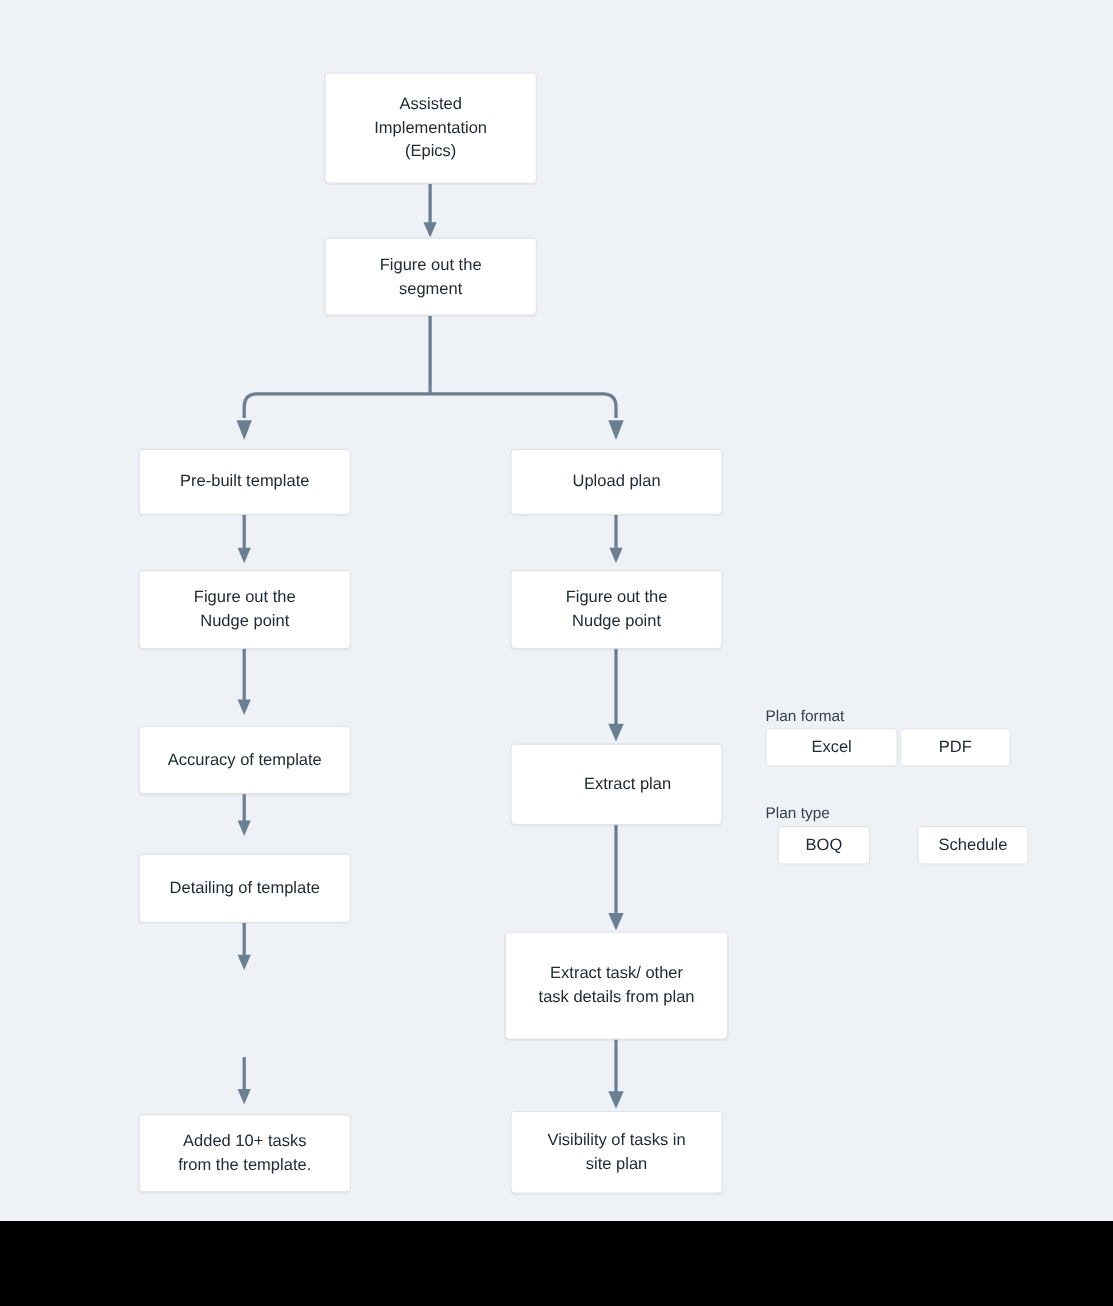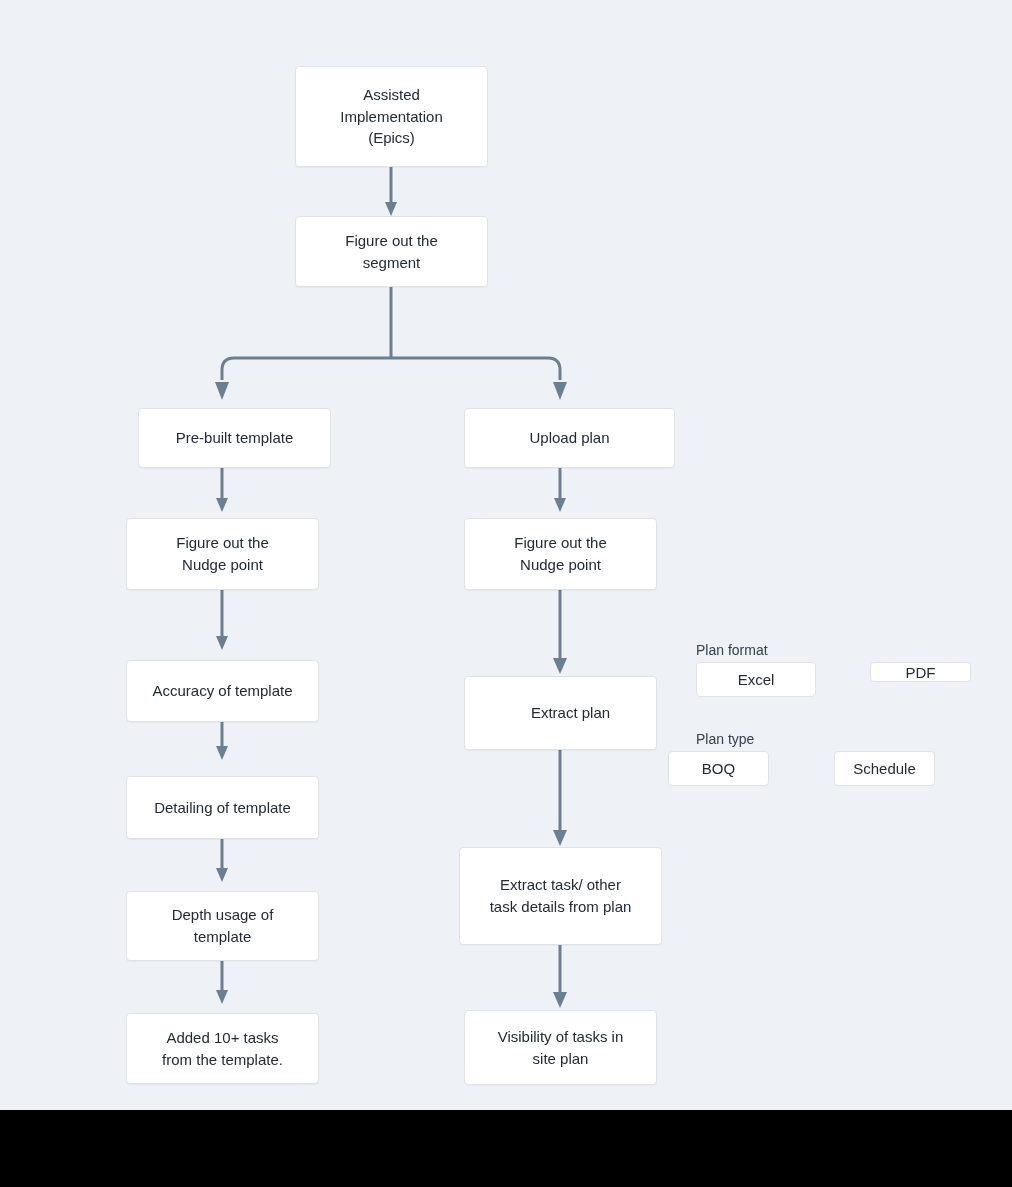--- a/index.html
+++ b/index.html
@@ -126,48 +126,44 @@
     <span>Assisted
 Implementation
 (Epics)</span>
   </div>
 
   <div class="node" style="left:295px; top:216px; width:193px; height:71px;">
     <span>Figure out the
 segment</span>
   </div>
 
-  <div class="node" style="left:126px; top:408px; width:193px; height:60px;margin-left:12px;">
+  <div class="node" style="left:126px; top:408px; width:193px; height:60px;">
     <span>Pre-built template</span>
   </div>
 
   <div class="node" style="left:126px; top:518px; width:193px; height:72px;">
     <span>Figure out the
 Nudge point</span>
   </div>
 
   <div class="node" style="left:126px; top:660px; width:193px; height:62px;">
     <span>Accuracy of template</span>
   </div>
 
   <div class="node" style="left:126px; top:776px; width:193px; height:63px;">
     <span>Detailing of template</span>
   </div>
 
-  <div class="node" style="left:126px; top:891px; width:193px; height:70px;">
-    <span>Depth usage of
-template</span>
-  </div>
 
   <div class="node" style="left:126px; top:1013px; width:193px; height:71px;">
     <span>Added 10+ tasks
 from the template.</span>
   </div>
 
-  <div class="node" style="left:464px; top:408px; width:211px; height:60px;">
+  <div class="node" style="left:464px; top:408px; width:193px; height:60px;">
     <span>Upload plan</span>
   </div>
 
   <div class="node" style="left:464px; top:518px; width:193px; height:72px;">
     <span>Figure out the
 Nudge point</span>
   </div>
 
   <div class="node" style="left:464px; top:676px; width:193px; height:74px;padding-left:30px;">
     <span>Extract plan</span>
@@ -180,26 +176,26 @@
 
   <div class="node" style="left:464px; top:1010px; width:193px; height:75px;">
     <span>Visibility of tasks in
 site plan</span>
   </div>
 
   <div class="grp-label" style="left:696px; top:642px;">Plan format</div>
   <div class="chip" style="left:696px; top:662px; width:120px; height:35px;">
     <span>Excel</span>
   </div>
-  <div class="chip" style="left:870px; top:662px; width:101px; height:20px;">
+  <div class="chip" style="left:818px; top:662px; width:101px; height:35px;">
     <span>PDF</span>
   </div>
 
   <div class="grp-label" style="left:696px; top:731px;">Plan type</div>
-  <div class="chip" style="left:668px; top:751px; width:101px; height:35px;">
+  <div class="chip" style="left:707px; top:751px; width:84px; height:35px;">
     <span>BOQ</span>
   </div>
   <div class="chip" style="left:834px; top:751px; width:101px; height:35px;">
     <span>Schedule</span>
   </div>
 
 </div>
 
 <div id="bottom-bar"></div>
 

